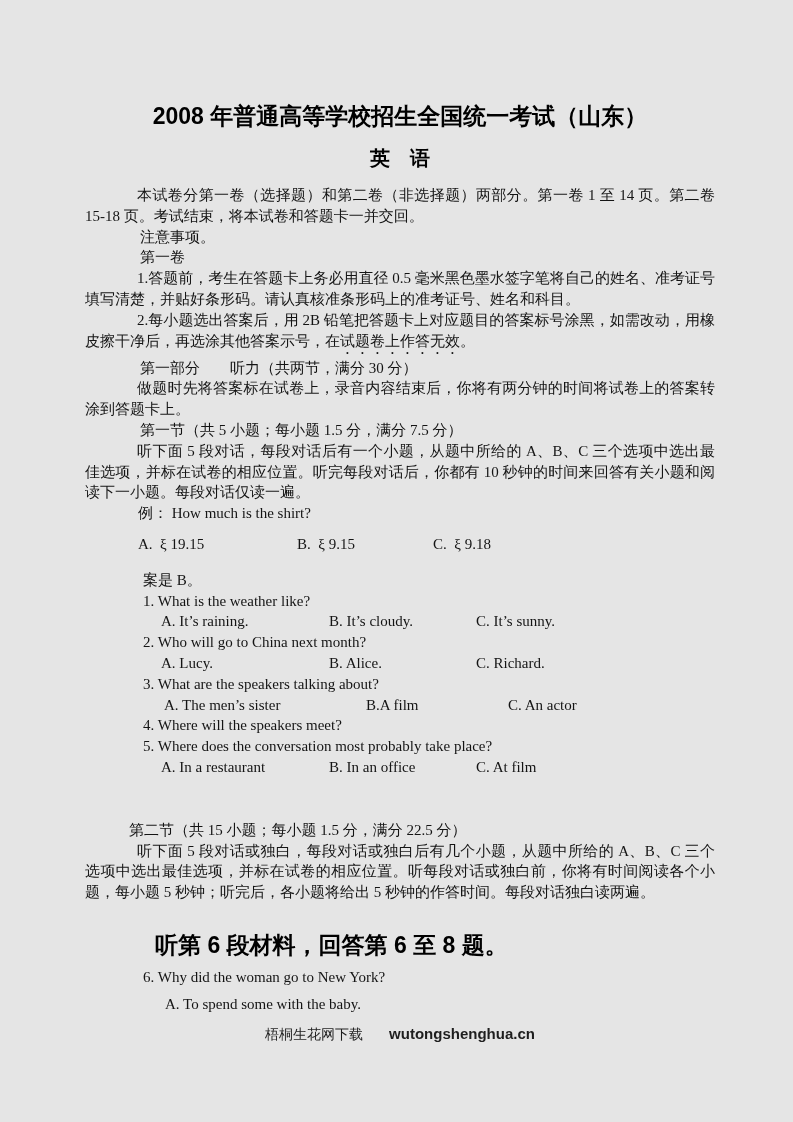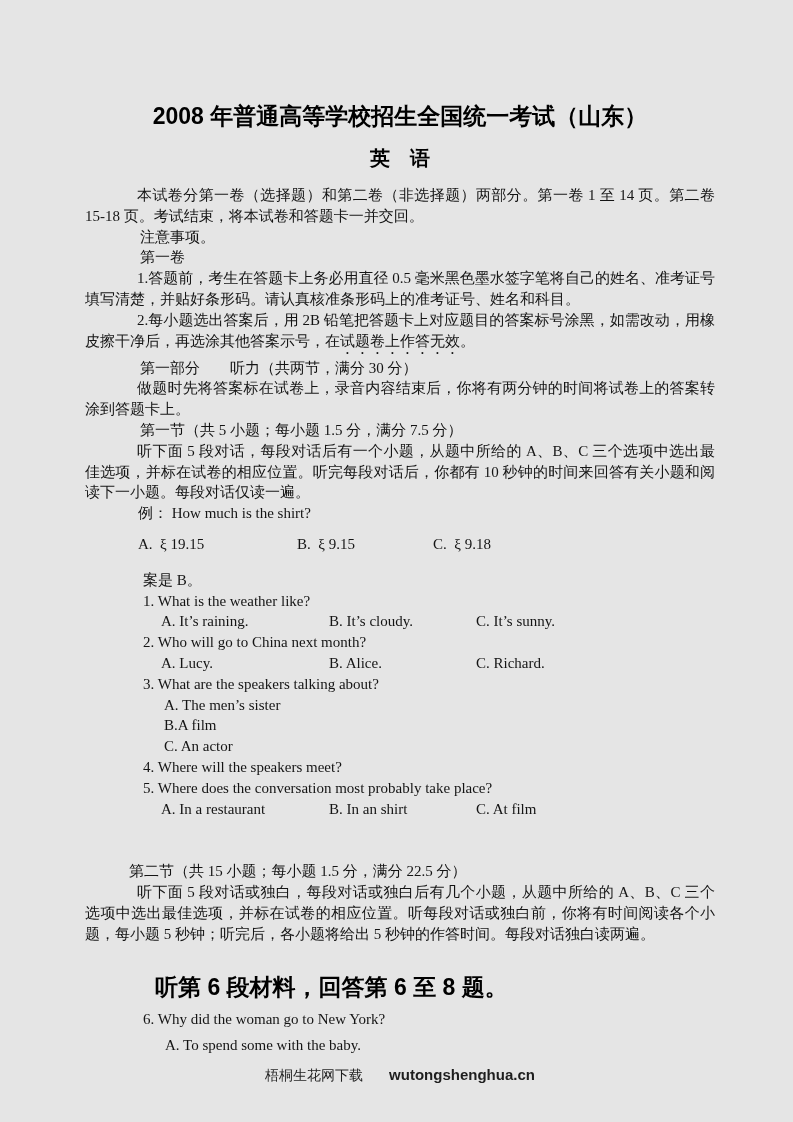--- a/index.html
+++ b/index.html
@@ -39,21 +39,21 @@
   }
   p.para { margin: 0; text-align: justify; text-indent: 52px; }
   p.para.p1 { margin-top: 17px; }
   .hline { padding-left: 55px; }
   .example-prompt { padding-left: 53px; }
   .opts { display: flex; }
   .opts span { white-space: pre; }
   .opts.std { padding-left: 76px; }
   .opts.std .a { width: 168px; }
   .opts.std .b { width: 147px; }
-  .opts.q3 { padding-left: 79px; flex-direction: column; }
+  .opts.q3 { padding-left: 79px; }
   .opts.q3 .a { width: 202px; }
   .opts.q3 .b { width: 142px; }
   .opts.example { padding-left: 53px; margin-top: 10px; }
   .opts.example .a { width: 159px; }
   .opts.example .b { width: 136px; }
   .ans { padding-left: 58px; margin-top: 15px; }
   .q { padding-left: 58px; }
   .sec2head { padding-left: 44px; margin-top: 42px; }
   .material-heading {
     font-family: "Liberation Sans", "DejaVu Sans", sans-serif;
@@ -144,21 +144,21 @@
   </div>
 
   <div>
     <div class="q">4. Where will the speakers meet?</div>
   </div>
 
   <div>
     <div class="q">5. Where does the conversation most probably take place?</div>
     <div class="opts std">
       <span class="a">A. In a restaurant</span>
-      <span class="b">B. In an shirt</span>
+      <span class="b">B. In an office</span>
       <span class="c">C. At film</span>
     </div>
   </div>
 
   <div class="sec2head">第二节（共 15 小题；每小题 1.5 分，满分 22.5 分）</div>
   <p class="para">听下面 5 段对话或独白，每段对话或独白后有几个小题，从题中所给的 A、B、C 三个选项中选出最佳选项，并标在试卷的相应位置。听每段对话或独白前，你将有时间阅读各个小题，每小题 5 秒钟；听完后，各小题将给出 5 秒钟的作答时间。每段对话独白读两遍。</p>
 
   <div class="material-heading">听第 6 段材料，回答第 6 至 8 题。</div>
 
   <div class="q q6">6. Why did the woman go to New York?</div>

